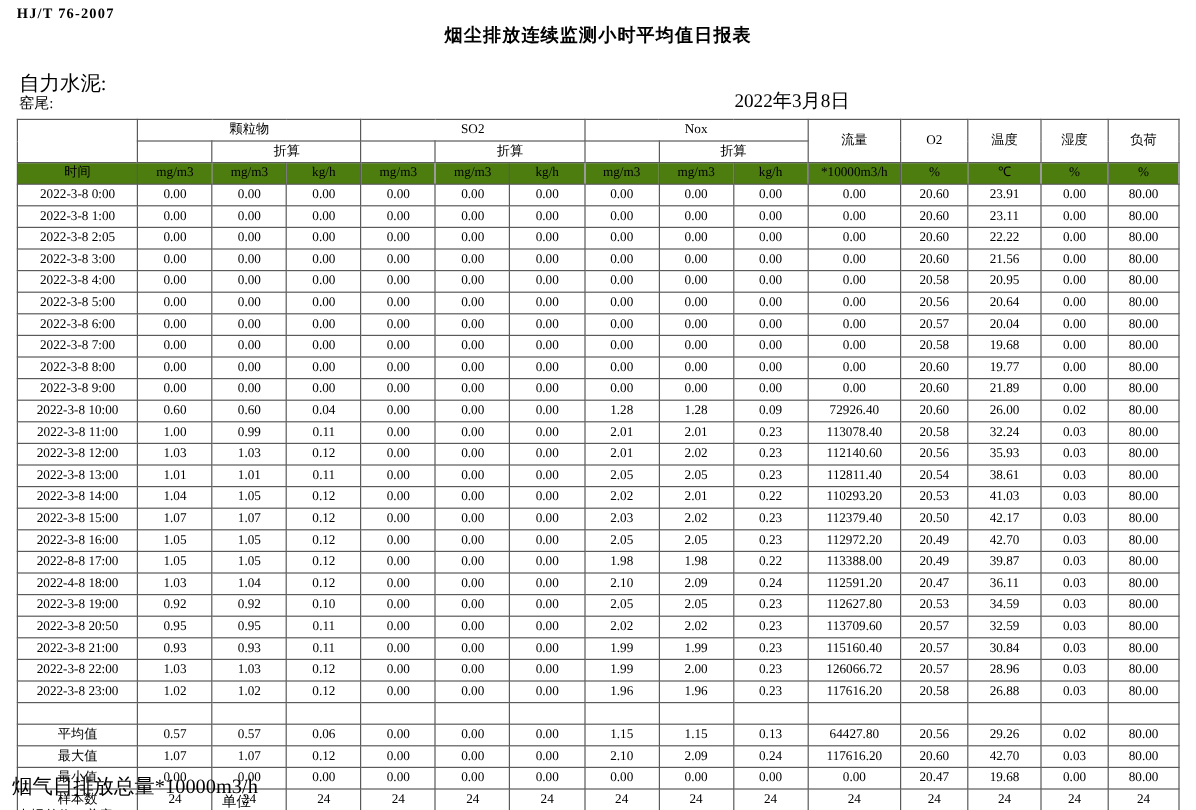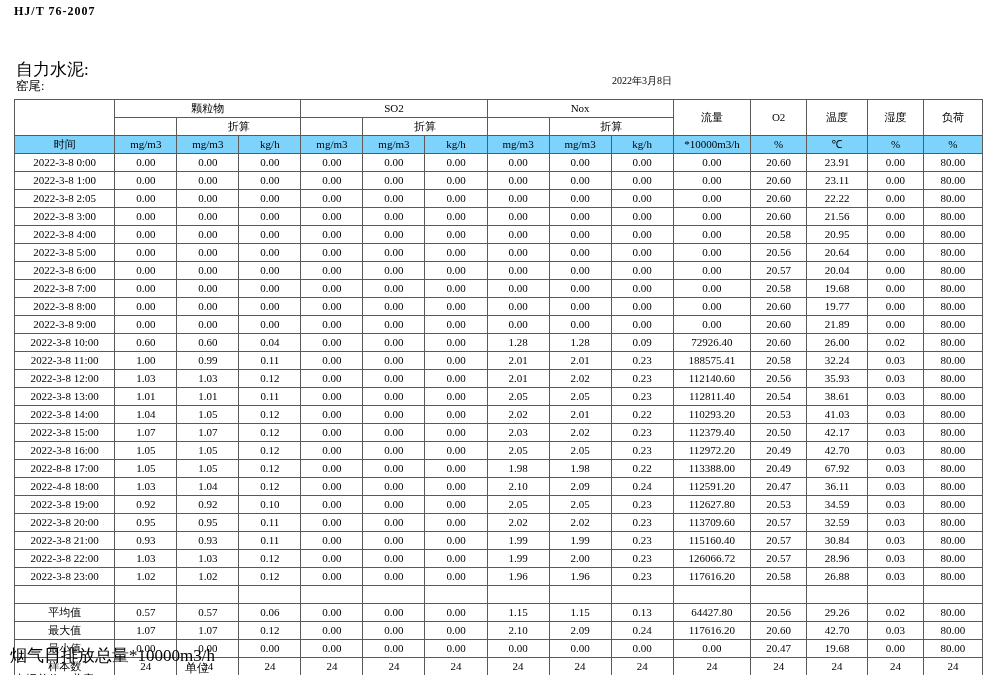--- a/index.html
+++ b/index.html
@@ -52,21 +52,21 @@
     left: 16px;
     top: 78px;
     font-family: "Liberation Serif", serif;
     font-size: 12.5px;
   }
   .report-date {
     position: absolute;
     left: 612px;
     top: 74px;
     font-family: "Liberation Serif", serif;
-    font-size: 10px;
+    font-size: 16px;
   }
   table.report {
     position: absolute;
     left: 14px;
     top: 99px;
     border-collapse: collapse;
     table-layout: fixed;
     width: 969px;
     font-family: "Liberation Serif", serif;
     font-size: 11px;
@@ -76,21 +76,21 @@
     border: 1px solid #5a5a5a;
     padding: 0;
     height: 17px;
     line-height: 17px;
     text-align: center;
     font-weight: normal;
     overflow: hidden;
     white-space: nowrap;
   }
   .hdr-green {
-    background: #7dd3fc;
+    background: #4d7c0f;
   }
   .no-border-bottom { border-bottom: none !important; }
   .time-col { width: 97px; }
   .val-col { width: 60px; }
   .flow-col { width: 75px; }
   .o2-col { width: 54px; }
   .temp-col { width: 59px; }
   .hum-col { width: 54px; }
   .load-col { width: 57px; }
   .footer-note1 {
@@ -115,20 +115,21 @@
     font-family: "Liberation Serif", serif;
     font-size: 12px;
   }
 </style>
 </head>
 <body>
 
 <div class="page">
 
   <div class="std-code">HJ/T  76-2007</div>
+  <div class="doc-title">烟尘排放连续监测小时平均值日报表</div>
   <div class="company">自力水泥:</div>
   <div class="outlet">窑尾:</div>
   <div class="report-date">2022年3月8日</div>
 
   <table class="report">
     <colgroup>
       <col class="time-col">
       <col class="val-col">
         <col class="val-col">
         <col class="val-col">
@@ -374,21 +375,21 @@
           <td>2022-3-8 11:00</td>
           <td>1.00</td>
           <td>0.99</td>
           <td>0.11</td>
           <td>0.00</td>
           <td>0.00</td>
           <td>0.00</td>
           <td>2.01</td>
           <td>2.01</td>
           <td>0.23</td>
-          <td>188575.41</td>
+          <td>113078.40</td>
           <td>20.58</td>
           <td>32.24</td>
           <td>0.03</td>
           <td>80.00</td>
         </tr>
         <tr>
           <td>2022-3-8 12:00</td>
           <td>1.03</td>
           <td>1.03</td>
           <td>0.12</td>
@@ -478,21 +479,21 @@
           <td>1.05</td>
           <td>0.12</td>
           <td>0.00</td>
           <td>0.00</td>
           <td>0.00</td>
           <td>1.98</td>
           <td>1.98</td>
           <td>0.22</td>
           <td>113388.00</td>
           <td>20.49</td>
-          <td>67.92</td>
+          <td>39.87</td>
           <td>0.03</td>
           <td>80.00</td>
         </tr>
         <tr>
           <td>2022-4-8 18:00</td>
           <td>1.03</td>
           <td>1.04</td>
           <td>0.12</td>
           <td>0.00</td>
           <td>0.00</td>
@@ -517,21 +518,21 @@
           <td>2.05</td>
           <td>2.05</td>
           <td>0.23</td>
           <td>112627.80</td>
           <td>20.53</td>
           <td>34.59</td>
           <td>0.03</td>
           <td>80.00</td>
         </tr>
         <tr>
-          <td>2022-3-8 20:00</td>
+          <td>2022-3-8 20:50</td>
           <td>0.95</td>
           <td>0.95</td>
           <td>0.11</td>
           <td>0.00</td>
           <td>0.00</td>
           <td>0.00</td>
           <td>2.02</td>
           <td>2.02</td>
           <td>0.23</td>
           <td>113709.60</td>

